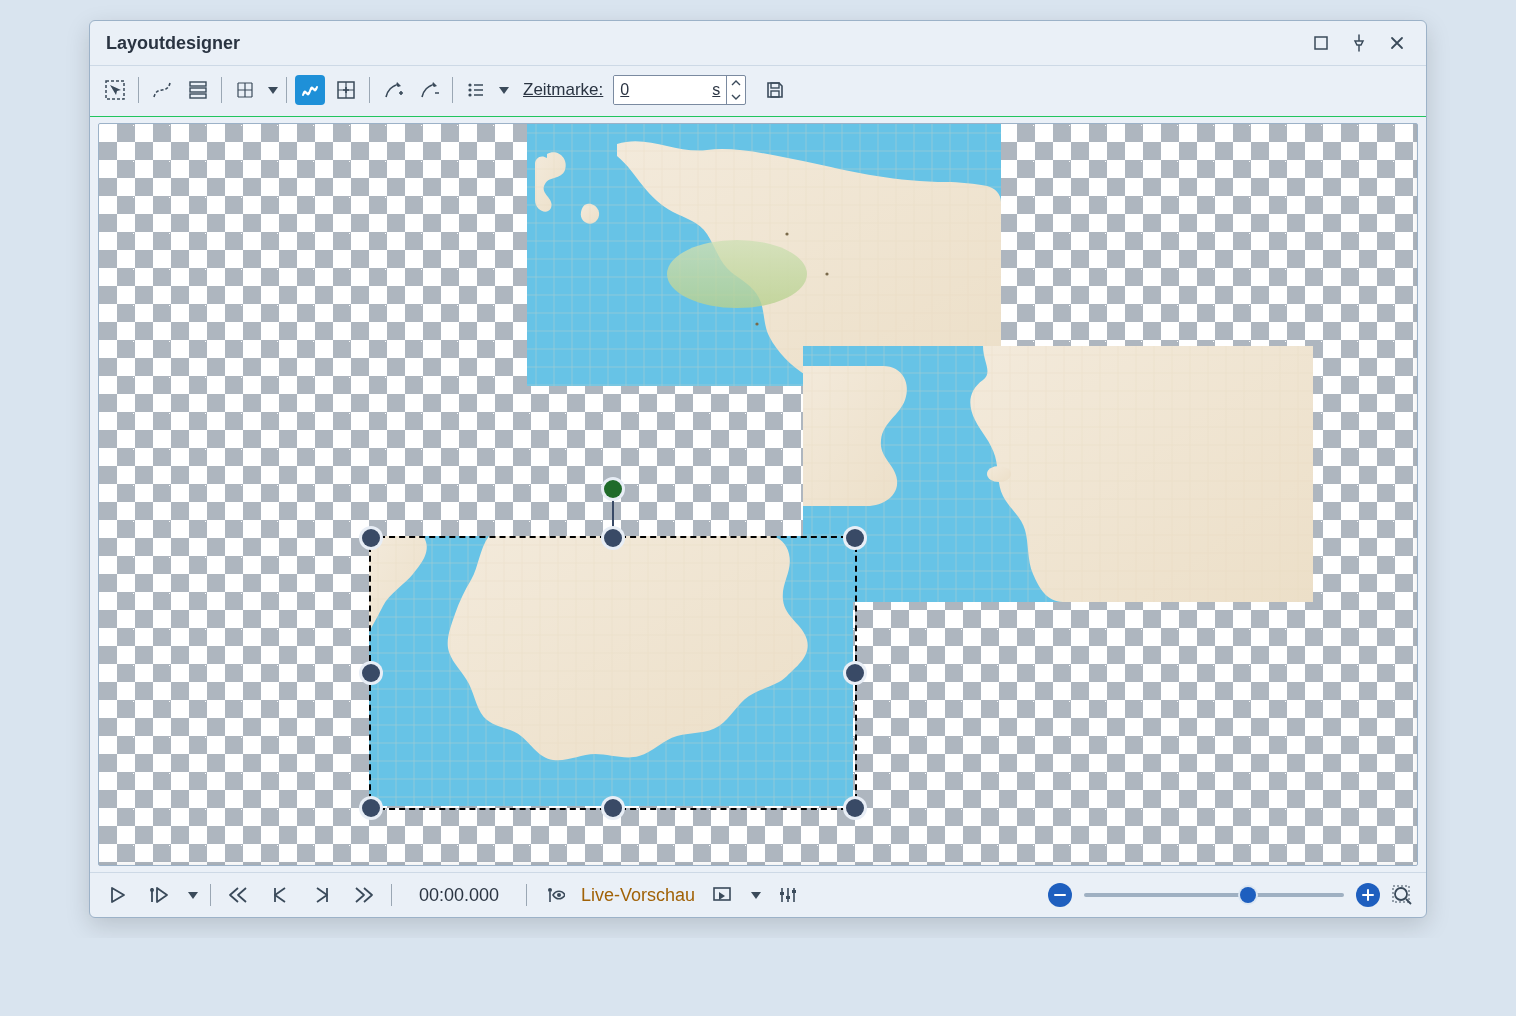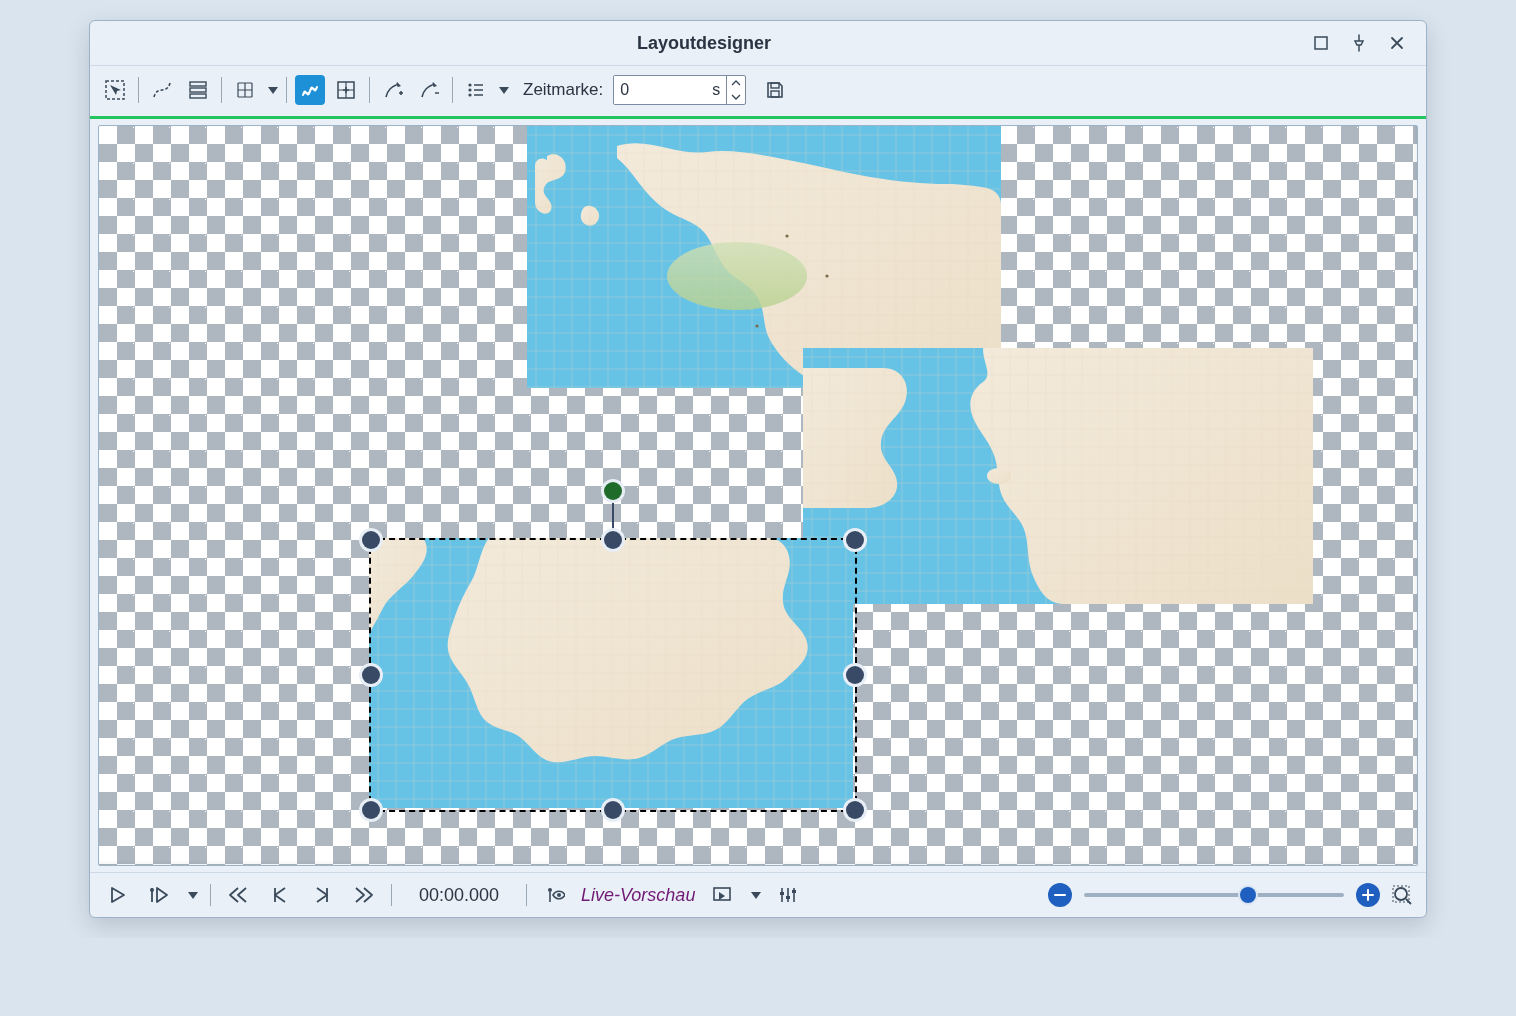--- a/index.html
+++ b/index.html
@@ -29,29 +29,30 @@
     display:flex;flex-direction:column;
     overflow:hidden;
   }
   
   .titlebar{
     height:44px;
     display:flex;align-items:center;
     padding:0 10px;
     border-bottom:1px solid #cdd9e6;
   }
-  .titlebar .title{font-weight:700;font-size:18px;flex:1;padding-left:6px;text-align:center;}
+  .titlebar .title{font-weight:700;font-size:18px;flex:1;padding-left:6px;}
   .titlebar .win-btn{width:38px;height:32px;display:flex;align-items:center;justify-content:center;border-radius:3px;}
   .titlebar .win-btn svg{stroke:#3a4a5a;}
   
   .toolbar{
     height:40px;
     display:flex;align-items:center;gap:6px;
     padding:4px 10px 6px 10px;
-    border-bottom:3px solid #22c55e;
+    border-bottom:1px solid #22c55e;
+    text-decoration:underline;
   }
   .tbtn{width:30px;height:30px;display:flex;align-items:center;justify-content:center;border-radius:4px;cursor:default;}
   .tbtn.active{background:var(--btn-active);}
   .tbtn.active svg *{stroke:#fff;fill:#fff;}
   .sep{width:1px;height:26px;background:var(--toolbar-sep);margin:0 2px;}
   .caret{width:0;height:0;border-left:5px solid transparent;border-right:5px solid transparent;border-top:7px solid #3a4a5a;margin-left:2px;}
   .label{font-size:17px;color:#2a3442;margin:0 4px 0 8px;}
   .spinner{
     display:flex;align-items:center;
     border:1px solid var(--spinner-border);
@@ -112,21 +113,21 @@
     background:var(--rotate-fill);box-shadow:0 0 0 3px var(--handle-stroke);
   }
   
   .statusbar{
     height:44px;border-top:1px solid #cdd9e6;display:flex;align-items:center;gap:10px;padding:0 12px;
   }
   .statusbar .left, .statusbar .mid, .statusbar .right{display:flex;align-items:center;gap:12px;}
   .statusbar .left{flex:0 0 auto;}
   .statusbar .mid{flex:1;justify-content:flex-start;padding-left:16px;}
   .statusbar .timecode{font-variant-numeric:tabular-nums;font-size:18px;min-width:110px;text-align:center;}
-  .statusbar .label2{font-size:18px;color:#701a75;font-style:italic;}
+  .statusbar .label2{font-size:18px;color:#a16207;}
   .zoom{display:flex;align-items:center;gap:10px;margin-left:auto;}
   .zoom .zbtn{width:24px;height:24px;border-radius:50%;background:var(--zoom-btn);display:flex;align-items:center;justify-content:center;color:#fff;font-weight:700;}
   .zoom .track{position:relative;width:260px;height:4px;background:#9fb0c2;border-radius:2px;}
   .zoom .track .thumb{position:absolute;top:-6px;left:166px;width:16px;height:16px;border-radius:50%;background:var(--zoom-btn);box-shadow:0 0 0 2px #dbe6f2;}
   .fit-icon{width:22px;height:22px;display:flex;align-items:center;justify-content:center;}
   .small-sep{width:1px;height:22px;background:var(--toolbar-sep);}
 </style>
 </head>
 <body>
 

